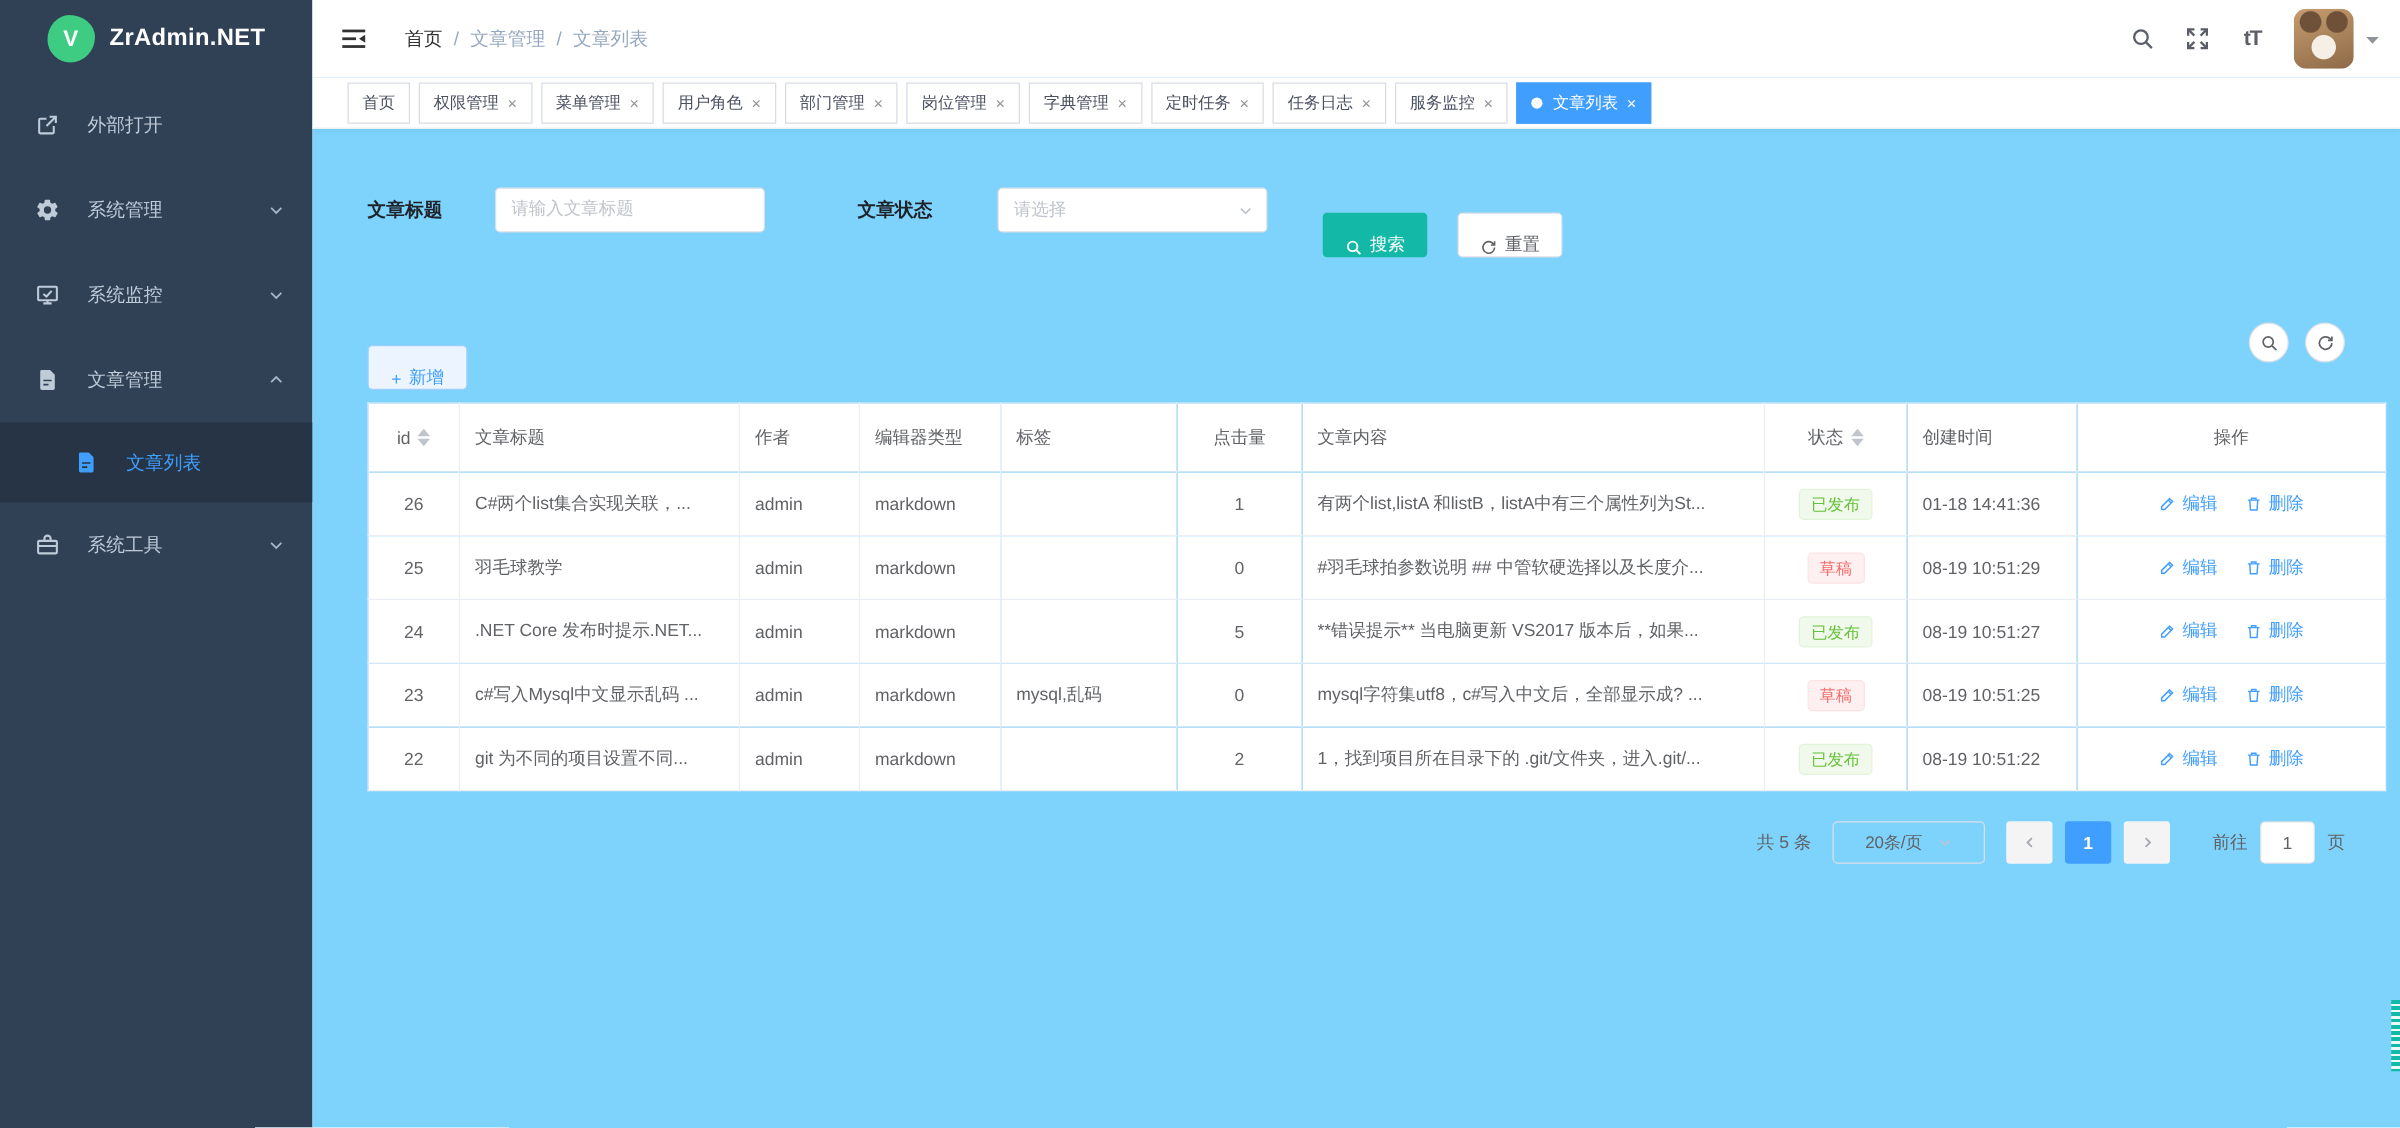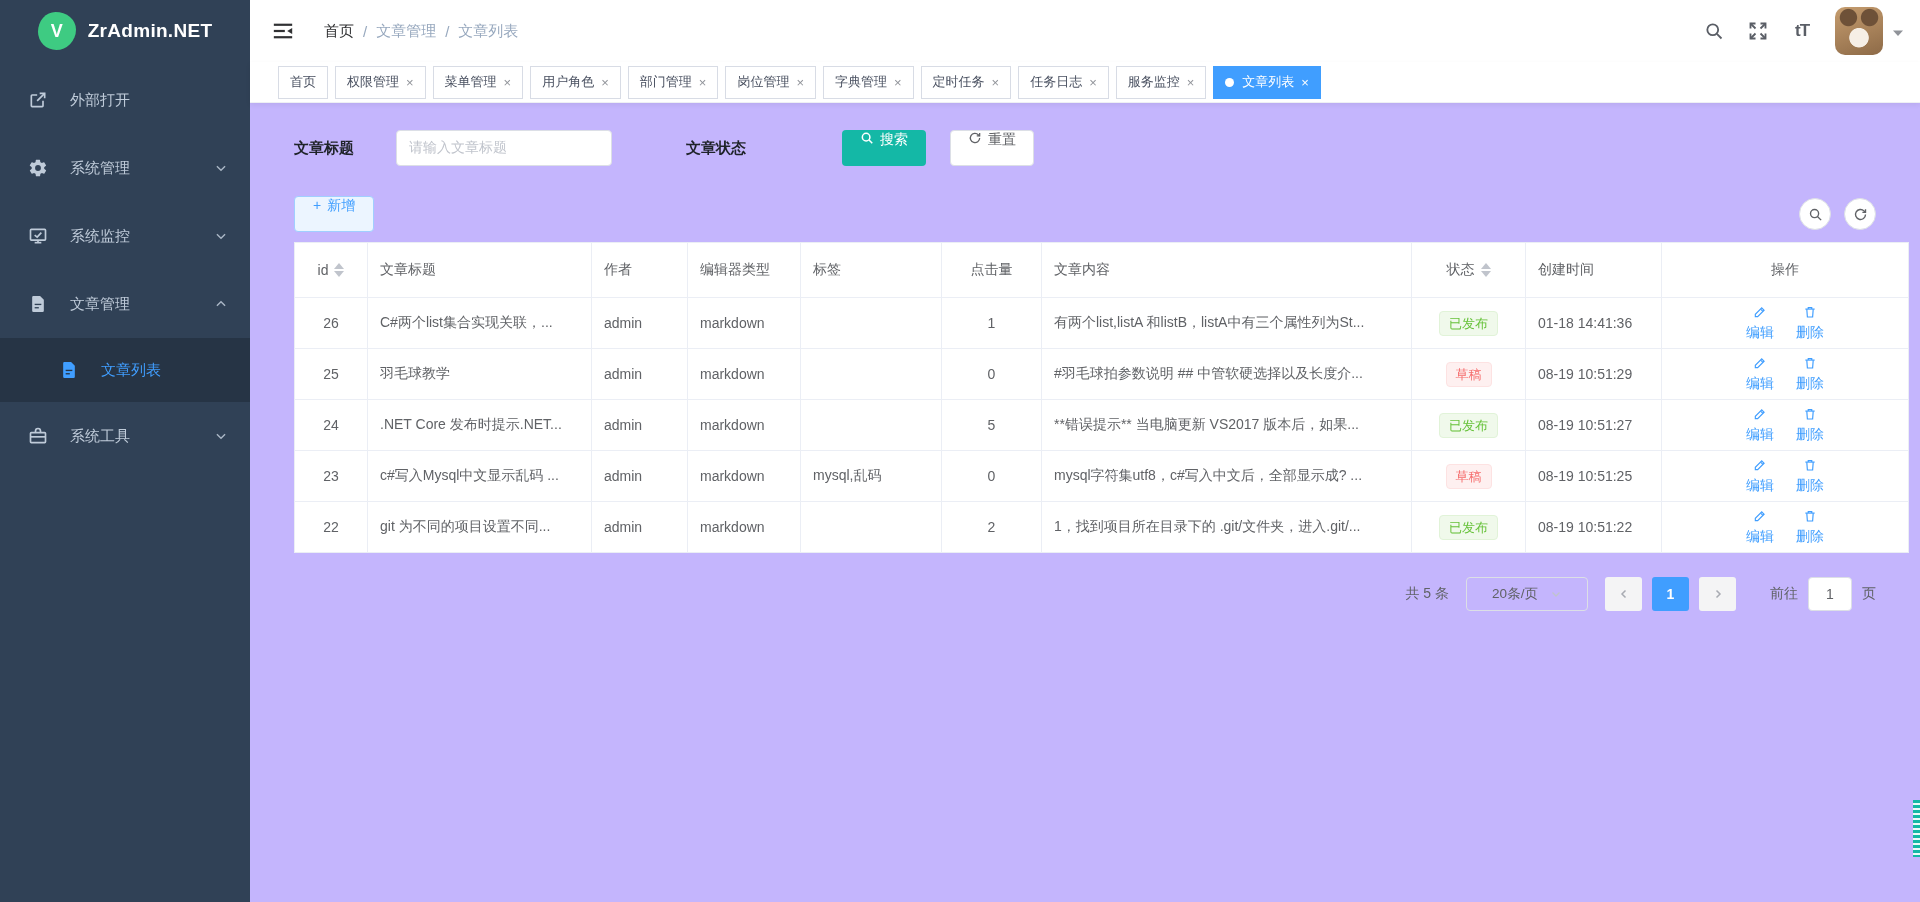--- a/index.html
+++ b/index.html
@@ -18,21 +18,21 @@
   .mi-icon { width:20px; height:20px; margin-right:22px; display:flex; align-items:center; justify-content:center; flex:none; }
   .mi-icon svg { width:20px; height:20px; }
   .mi-label { flex:1; }
   .mi-caret { width:14px; height:14px; opacity:.85; }
   .mi-caret svg { width:14px; height:14px; }
   .submenu { background:#263445; }
   .submenu .menu-item { height:64px; padding-left:59px; }
   .submenu .menu-item.active { color:#409eff; }
 
   
-  .main { flex:1; display:flex; flex-direction:column; background:#c4b5fd; min-width:0; }
+  .main { flex:1; display:flex; flex-direction:column; background:#7dd3fc; min-width:0; }
 
   .navbar { height:62px; display:flex; align-items:center; padding:0 16px 0 22px; background:#fff; }
   .hamburger { width:22px; height:22px; color:#303133; cursor:pointer; flex:none; }
   .hamburger svg { width:22px; height:22px; }
   .breadcrumb { display:flex; align-items:center; margin-left:30px; font-size:15px; gap:9px; }
   .bc-item { color:#97a8be; }
   .bc-item.first { color:#303133; cursor:pointer; }
   .bc-sep { color:#97a8be; }
   .nav-right { margin-left:auto; display:flex; align-items:center; }
   .nav-icon { width:22px; height:22px; color:#5a5e66; margin-right:22px; cursor:pointer; display:flex; align-items:center; justify-content:center; }
@@ -64,22 +64,22 @@
   .lbl-title { margin-right:42px; }
   .lbl-status { margin-left:74px; margin-right:52px; }
   .text-input { width:216px; height:36px; border:1px solid #dcdfe6; border-radius:4px; padding:0 12px;
                 font-size:14px; color:#606266; outline:none; font-family:Liberation Serif, serif; }
   .text-input::placeholder { color:#c0c4cc; }
   .select-box { width:216px; height:36px; border:1px solid #dcdfe6; border-radius:4px; padding:0 10px 0 12px;
                 display:flex; align-items:center; justify-content:space-between; cursor:pointer; background:#fff; }
   .select-placeholder { color:#c0c4cc; font-size:14px; }
   .select-caret { width:13px; height:13px; color:#c0c4cc; }
   .select-caret svg { width:13px; height:13px; }
-  .btn { height:36px; border-radius:4px; display:inline-flex; align-items:flex-start; justify-content:center;
-         font-size:14px; cursor:pointer; border:1px solid transparent; padding:0 17px; gap:6px; }
+  .btn { height:36px; border-radius:4px; display:inline-flex; align-items:flex-end; justify-content:center;
+         font-size:14px; cursor:pointer; border:1px solid transparent; padding:0 17px; gap:6px;margin-top:40px; }
   .btn svg { width:14px; height:14px; }
   .btn-search { background:#14b8a6; color:#fff; margin-left:44px; }
   .btn-reset { background:#fff; color:#606266; border-color:#dcdfe6; margin-left:24px; }
 
   
   .toolbar-row { margin-top:30px; display:flex; align-items:center; }
   .btn-add { background:#ecf5ff; color:#409eff; border-color:#a0cfff; padding:0 18px; }
   .toolbar-right { margin-left:auto; display:flex; align-items:center; gap:13px; }
   .circle-btn { width:32px; height:32px; border-radius:50%; border:1px solid #dcdfe6; background:#fff;
                 display:flex; align-items:center; justify-content:center; color:#606266; cursor:pointer; }
@@ -96,21 +96,21 @@
   .grid td { height:51px; color:#606266; background:#fff; }
   .ta-c { text-align:center !important; }
   .th-sort { display:inline-flex; align-items:center; gap:6px; cursor:pointer; }
   .sort-carets { display:inline-flex; flex-direction:column; gap:2px; }
   .sort-carets i { width:0; height:0; border-left:5px solid transparent; border-right:5px solid transparent; display:block; }
   .caret-up { border-bottom:6px solid #c0c4cc; }
   .caret-down { border-top:6px solid #c0c4cc; }
   .badge { display:inline-block; height:25px; line-height:23px; padding:0 9px; border-radius:4px; font-size:13px; border:1px solid; }
   .badge.published { color:#67c23a; background:#f0f9eb; border-color:#e1f3d8; }
   .badge.draft { color:#f56c6c; background:#fef0f0; border-color:#fde2e2; }
-  .op-link { display:inline-flex; align-items:center; gap:5px; color:#409eff; cursor:pointer; margin:0 9px;flex-direction:column; }
+  .op-link { display:inline-flex; align-items:center; gap:5px; color:#409eff; cursor:pointer; margin:0 9px; }
   .op-link svg { width:14px; height:14px; }
 
   
   .pagination { margin-top:24px; display:flex; align-items:center; justify-content:flex-end; }
   .pg-total { font-size:14px; color:#606266; margin-right:17px; }
   .pg-size { width:122px; height:34px; border:1px solid #dcdfe6; border-radius:4px; display:flex; align-items:center;
              justify-content:center; gap:12px; color:#606266; font-size:13.5px; cursor:pointer; margin-right:17px; }
   .pg-size svg { width:12px; height:12px; color:#c0c4cc; }
   .pg-btn { width:37px; height:34px; border-radius:3px; background:#f4f4f5; color:#a8abb2; display:flex;
             align-items:center; justify-content:center; margin-right:10px; cursor:pointer; font-size:14px; }
@@ -309,20 +309,28 @@
           <span class="tag-close">×</span>
         </span>
     </div>
 
     <div class="content">
 
       <div class="filter-row">
         <span class="filter-label lbl-title">文章标题</span>
         <input class="text-input" type="text" placeholder="请输入文章标题" style="">
         <span class="filter-label lbl-status">文章状态</span>
+        <div class="select-box">
+          <span class="select-placeholder">请选择</span>
+          <span class="select-caret">
+            <svg viewBox="0 0 24 24" fill="none" stroke="currentColor" stroke-width="2.6">
+                <path d="M5 9l7 7 7-7"></path>
+              </svg>
+          </span>
+        </div>
         <button class="btn btn-search">
           <svg viewBox="0 0 24 24" fill="none" stroke="currentColor" stroke-width="2.6">
               <circle cx="10.5" cy="10.5" r="6.5"></circle>
               <line x1="15.5" y1="15.5" x2="21" y2="21"></line>
             </svg>
           <span>搜索</span>
         </button>
         <button class="btn btn-reset">
           <svg viewBox="0 0 24 24" fill="none" stroke="currentColor" stroke-width="2.2">
               <path d="M20 12a8 8 0 11-2.3-5.7L20 8.5"></path>

